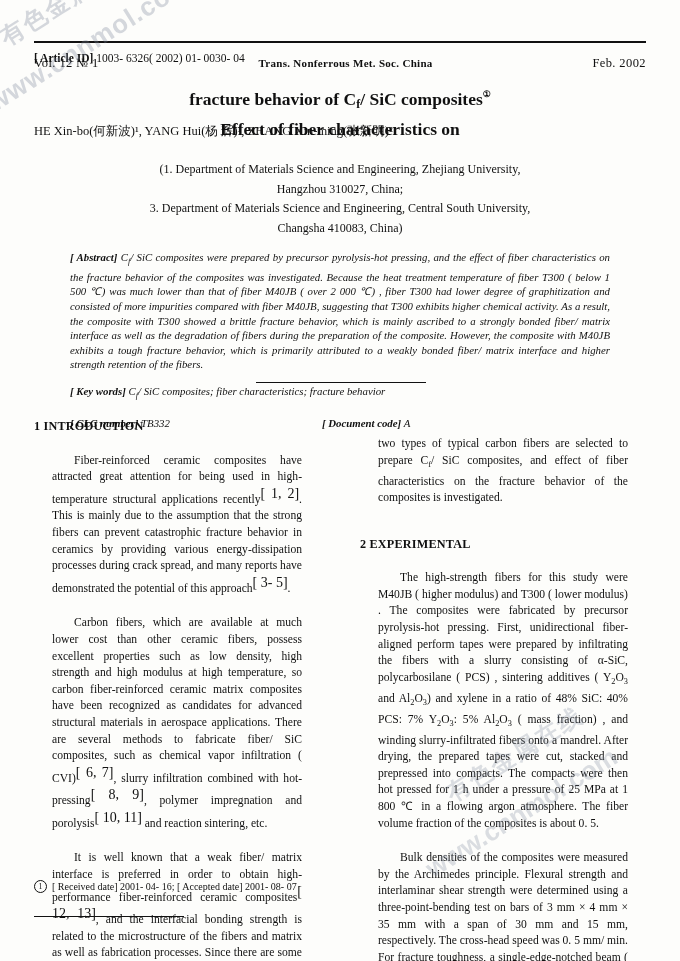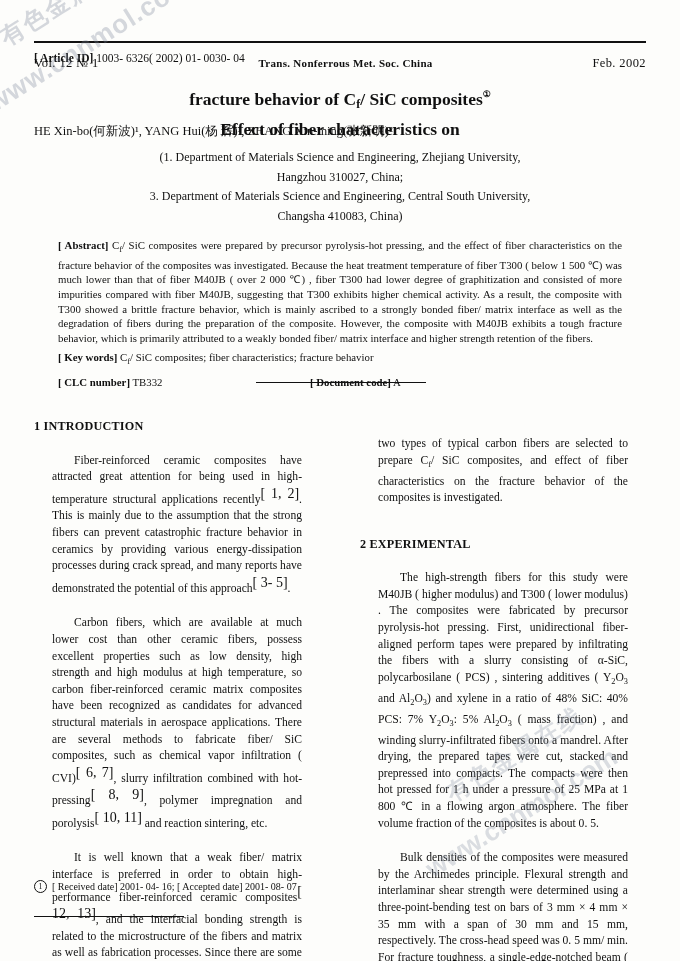--- a/index.html
+++ b/index.html
@@ -77,38 +77,38 @@
   .authors {
     position: absolute;
     left: 34px; top: 122px;
     width: 612px;
     text-align: left;
     font-size: 12.5px;
     line-height: 19px;
   }
   .affil {
     position: absolute;
-    left: 34px; top: 148px;
+    left: 34px; top: 160px;
     width: 612px;
     text-align: center;
     font-size: 12px;
     line-height: 19.5px;
   }
 
   
   .absblock {
     position: absolute;
     left: 58px; top: 238px;
     width: 564px;
     font-size: 10.8px;
     line-height: 14.6px;
     text-align: justify;
   }
   .absblock b { font-weight: bold; }
-  .absblock p { margin: 0; text-indent: 0; }
+  .absblock p { margin: 12px; text-indent: 0; font-style: italic; }
   .kw { margin-top: 5px !important; }
   .clcline {
     margin-top: 5px !important;
     display: flex;
   }
   .clcline .left { width: 252px; }
 
   .shortrule {
     position: absolute;
     left: 256px; top: 382px;

